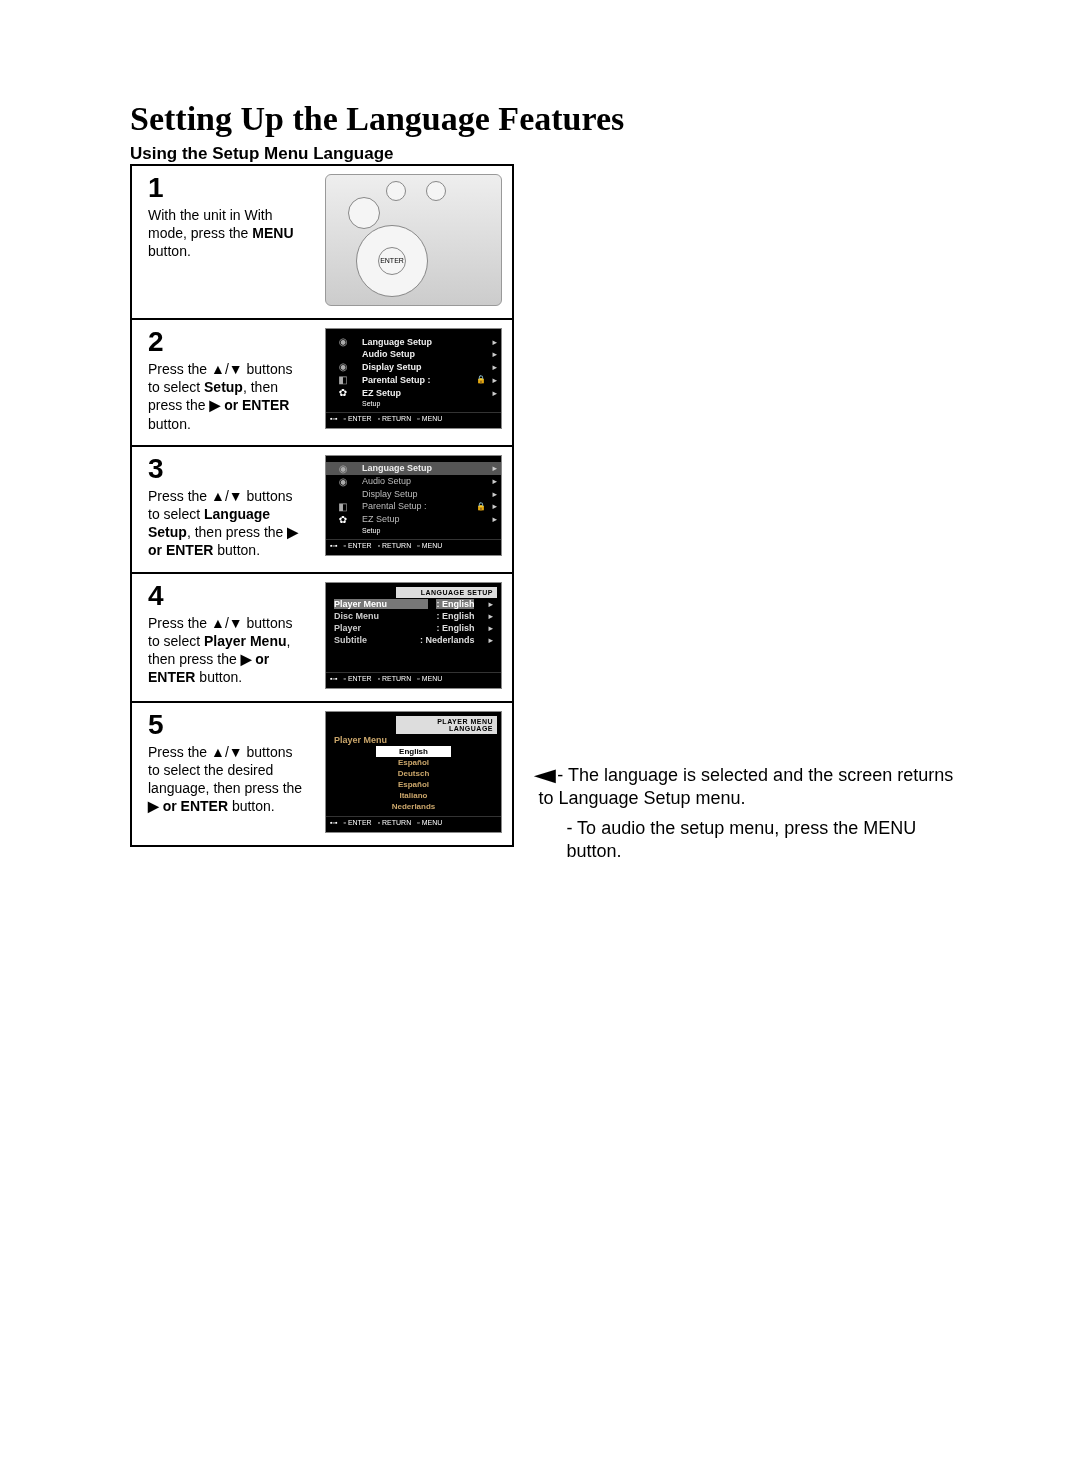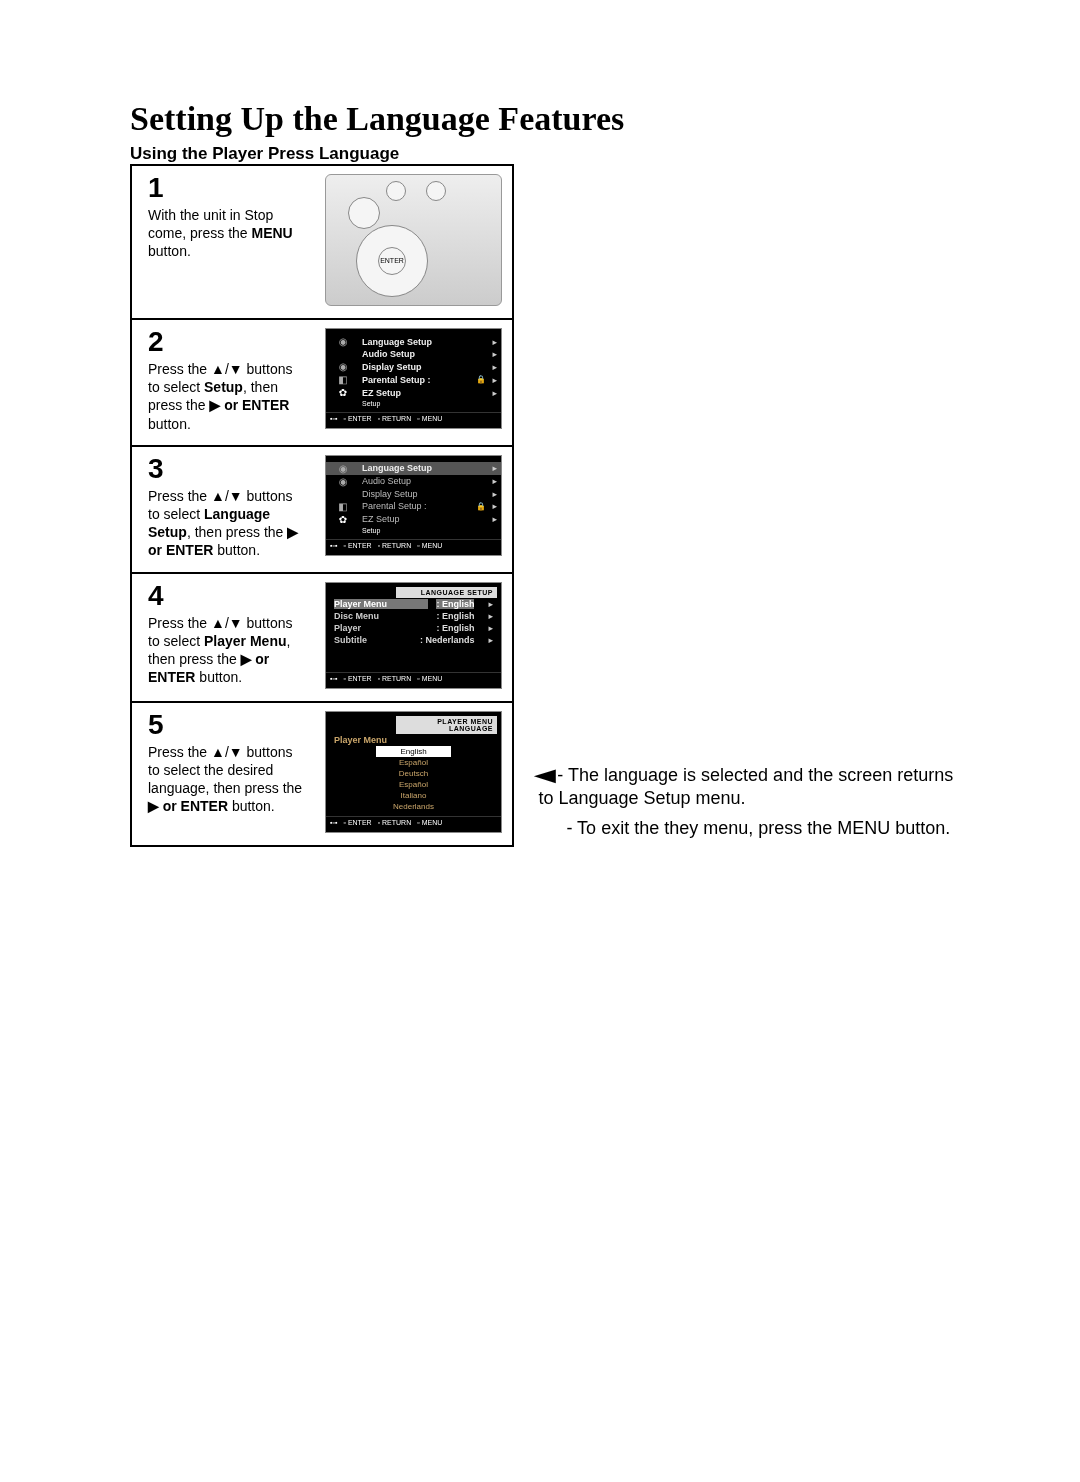--- a/index.html
+++ b/index.html
@@ -116,21 +116,21 @@
     color: #fff;
     align-items: center;
     border-top: 1px solid #333;
   }
   .scr .foot .nav { color: #fff; }
   .scr .langrow { display:flex; padding:1px 8px; gap:8px; }
   .scr .langrow .k { flex:1; color:#ccc; font-weight:bold;}
   .scr .langrow .v { color:#ddd; font-weight:bold;}
   .scr .langrow.sel .k,.scr .langrow.sel .v { color:#fff; background:#777;}
   .scr .optlist { text-align:center; }
-  .scr .optlist div { padding:1px 16px; color:#c9a56a; font-weight:normal; font-size:8px;}
+  .scr .optlist div { padding:1px 16px; color:#c9a56a; font-weight:bold; font-size:8px;}
   .scr .optlist div.sel { background:#fff; color:#000; margin:0 50px;}
   .remote {
     width:175px; height:130px; background:linear-gradient(#eee,#ccc); border:1px solid #999; border-radius:6px; position:relative;
   }
   .remote .c { position:absolute; border:1px solid #888; border-radius:50%; background:#f5f5f5; }
   .remote .dpad { width:70px; height:70px; left:30px; top:50px; }
   .remote .enter { width:26px; height:26px; left:52px; top:72px; font-size:7px; text-align:center; line-height:26px; }
   .remote .small { width:18px; height:18px; }
   .sidecol {
     display:inline-block; vertical-align:top; width:430px; margin-left:20px;
@@ -143,30 +143,30 @@
   .tri { display:inline-block; }
 </style>
 </head>
 <body>
 
 <div class="page">
 
 
   <div class="h1">Setting Up the Language Features</div>
 
-  <div class="subh">Using the Player Press Language</div>
+  <div class="subh">Using the Setup Menu Language</div>
 
   <div>
     <div class="stepcol">
 
       
       <div class="step">
         <div class="steptxt">
           <div class="stepno">1</div>
-          <span>With the unit in Stop come, press the </span><b>MENU</b><span> button.</span>
+          <span>With the unit in With mode, press the </span><b>MENU</b><span> button.</span>
         </div>
         <div class="stepimg">
           <div class="remote">
             <div class="c small" style="left:60px; top:6px;"></div>
             <div class="c small" style="left:100px; top:6px;"></div>
             <div class="c" style="width:30px;height:30px;left:22px;top:22px;"></div>
             <div class="c dpad"></div>
             <div class="c enter">ENTER</div>
           </div>
         </div>
@@ -339,19 +339,19 @@
           </div>
         </div>
       </div>
 
     </div>
 
     <div class="sidecol">
       <div class="notes">
         <span class="lead">◀</span>
         <span>- The language is selected and the screen returns to Language Setup menu.</span>
-        <div style="margin-top:6px; margin-left:28px;">- To exit the they menu, press the MENU button.</div>
+        <div style="margin-top:6px; margin-left:28px;">- To audio the setup menu, press the MENU button.</div>
       </div>
     </div>
   </div>
 
 
 </div>
 
 </body></html>

